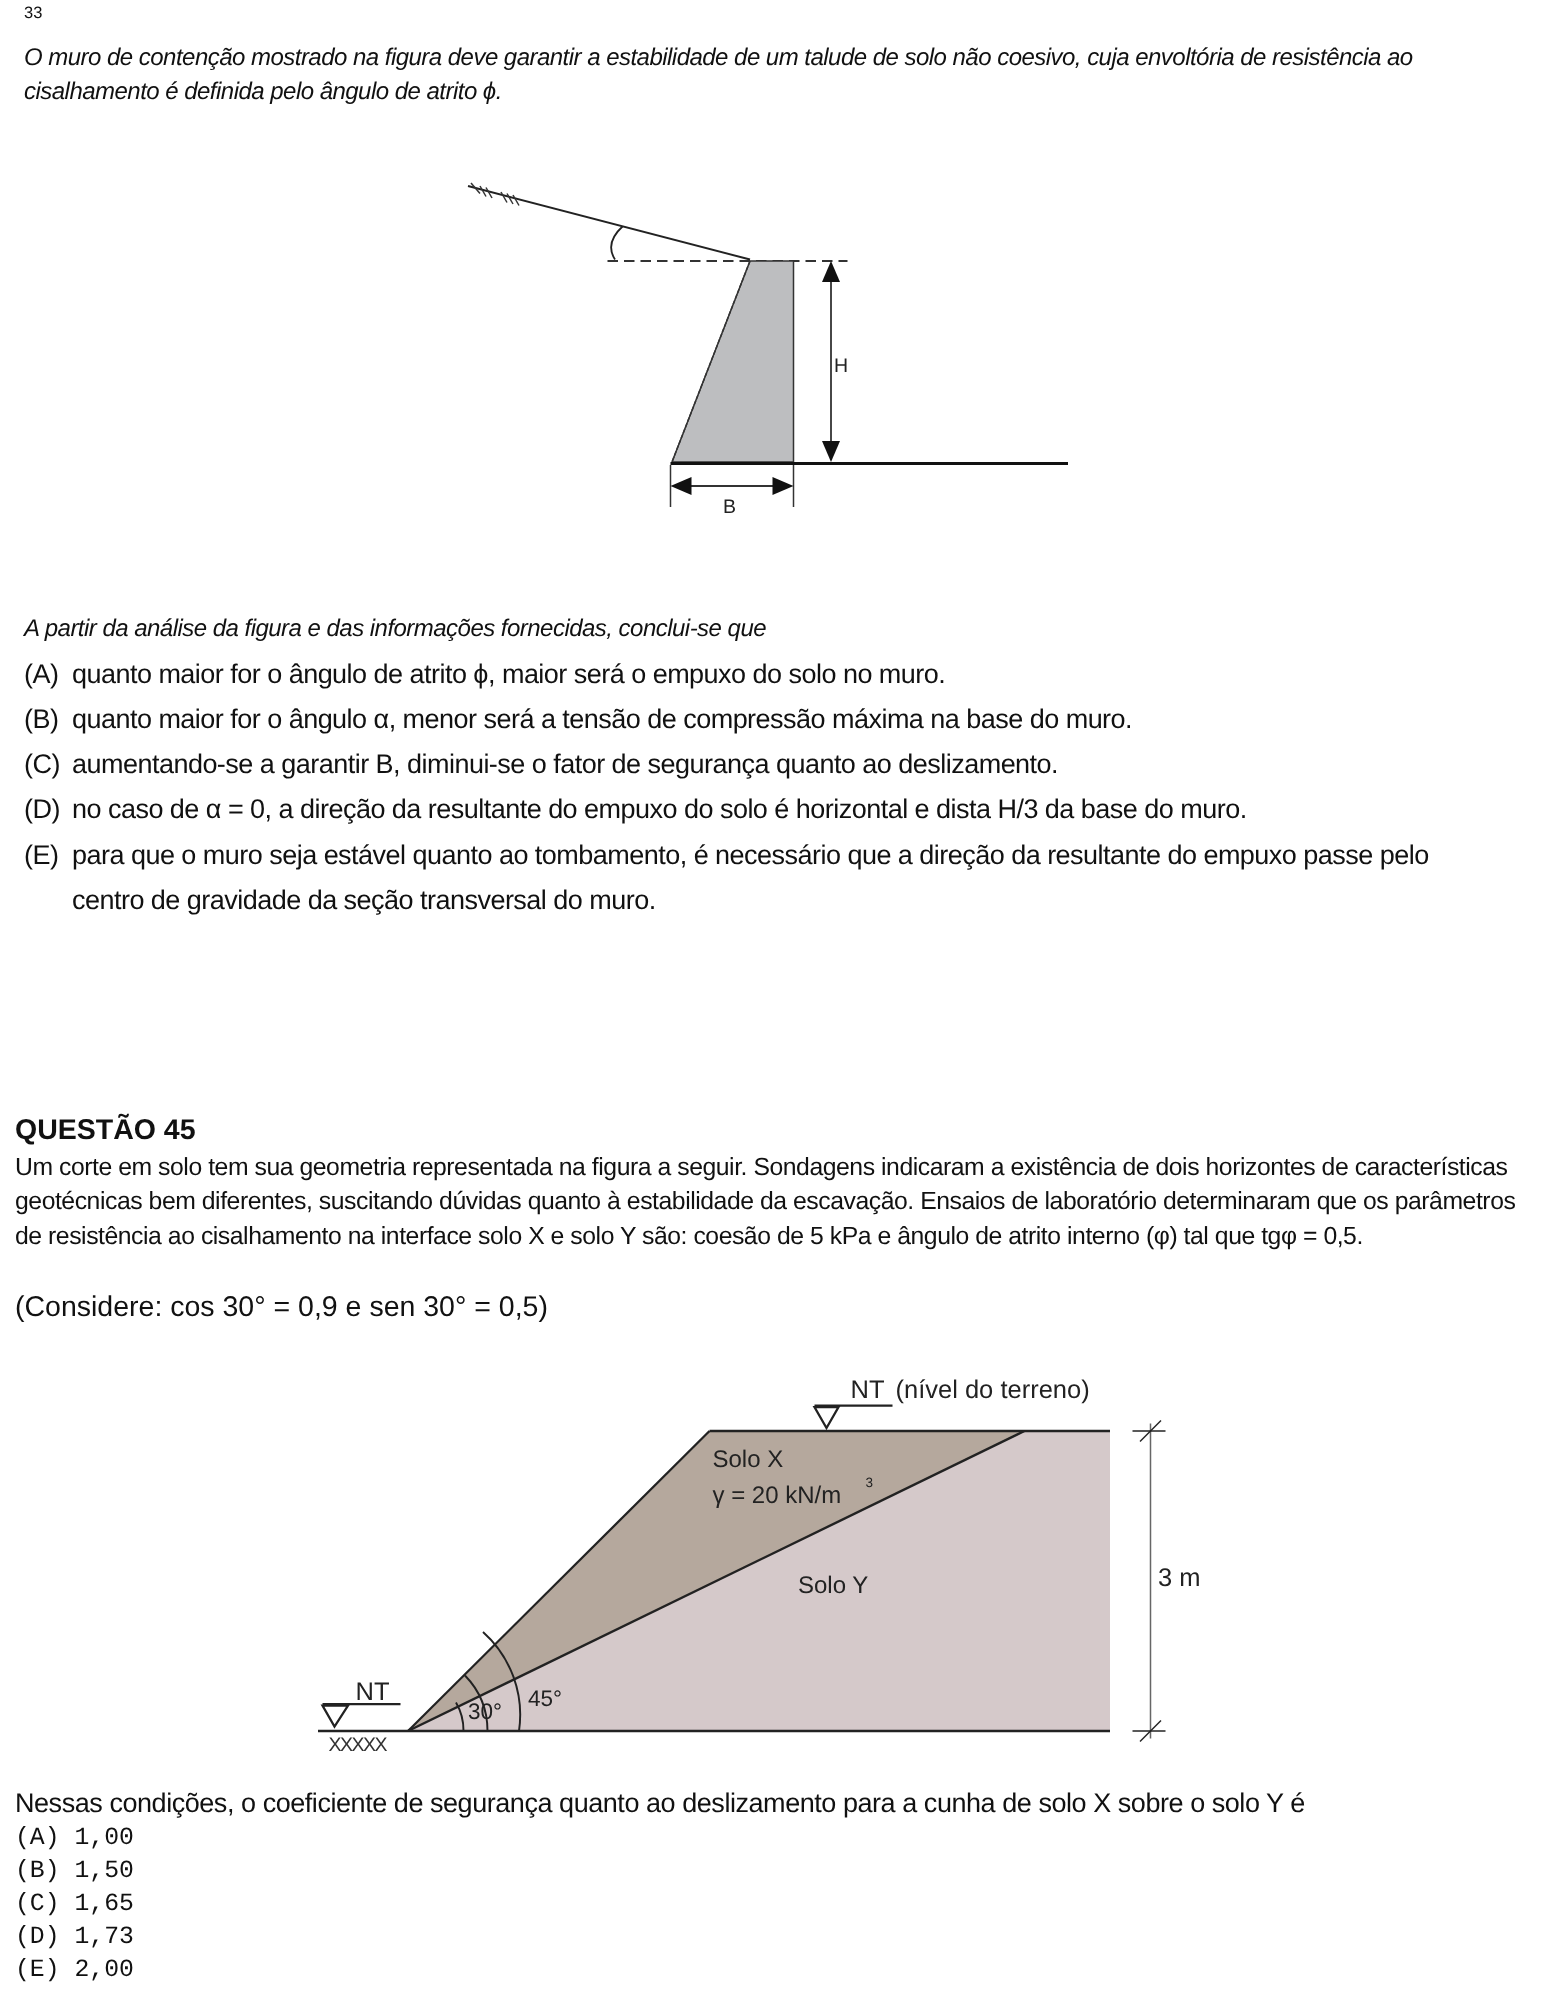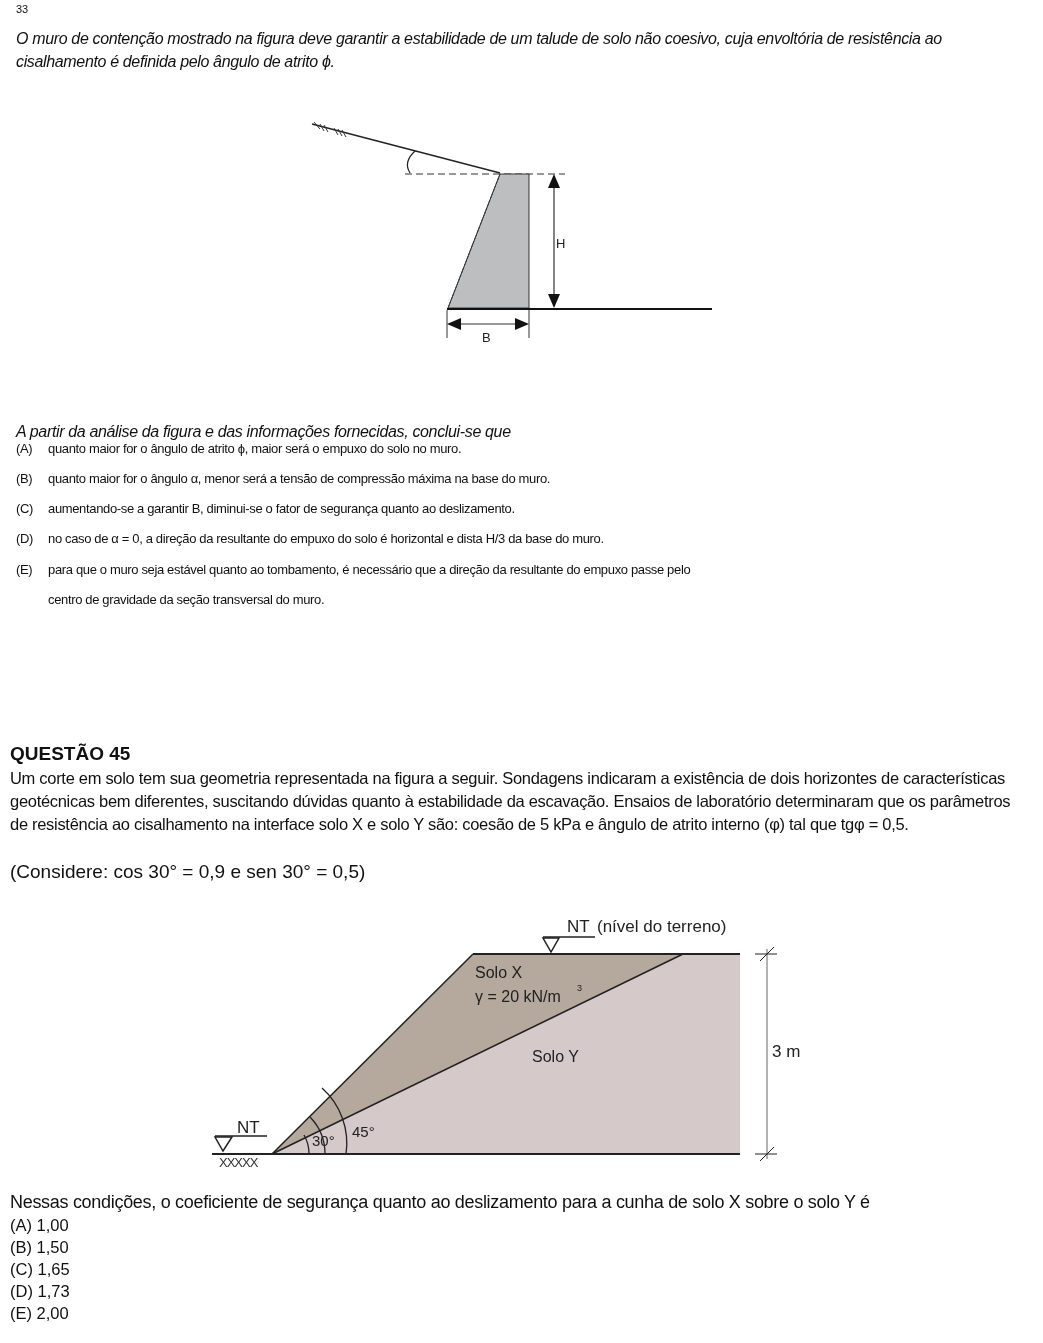--- a/index.html
+++ b/index.html
@@ -5,30 +5,30 @@
   html, body { margin: 0; padding: 0; background: #ffffff; }
   body {
     width: 1043px; height: 1343px; position: relative; overflow: hidden;
     font-family: "Liberation Sans", sans-serif; color: #111;
   }
   .abs { position: absolute; }
   .q33-num { left: 16px; top: 3px; font-size: 11px; }
   .txt { font-size: 16px; line-height: 23px; letter-spacing: -0.35px; font-style: italic; }
   .q33-stmt { left: 16px; top: 27px; width: 1015px; }
   .fig1 { left: 290px; top: 110px; width: 440px; height: 240px; }
-  .q33-intro { left: 16px; top: 420px; }
-  .opt33 { left: 16px; font-size: 13px; letter-spacing: -0.35px; line-height: 30px; }
+  .q33-intro { left: 16px; top: 408px; }
+  .opt33 { left: 16px; font-size: 18px; letter-spacing: -0.35px; line-height: 30px; }
   .opt33 .lbl { display: inline-block; width: 32px; }
   .opt33-cont { left: 48px; }
   .q36-title { left: 10px; top: 743px; font-size: 19px; font-weight: bold; }
   .q36-stmt { left: 10px; top: 767px; width: 1020px; font-size: 16.5px; line-height: 23px; letter-spacing: -0.3px; }
   .q36-note { left: 10px; top: 861px; font-size: 19px; }
   .fig2 { left: 200px; top: 905px; width: 620px; height: 270px; }
   .q36-ask { left: 10px; top: 1192px; font-size: 18px; letter-spacing: -0.3px; }
-  .opt36 { left: 10px; font-size: 16.5px; line-height: 22px; }
+  .opt36 { left: 10px; font-size: 16.5px; line-height: 22px; font-family: Liberation Mono, monospace; }
   svg text { font-family: "Liberation Sans", sans-serif; }
 </style>
 </head>
 <body>
 
 <div class="abs q33-num">33</div>
 <div class="abs txt q33-stmt">O muro de contenção mostrado na figura deve garantir a estabilidade de um talude de solo não coesivo, cuja envoltória de resistência ao cisalhamento é definida pelo ângulo de atrito ϕ.</div>
 
 <div class="abs fig1">
   <svg width="440" height="240" viewBox="0 0 440 240">

